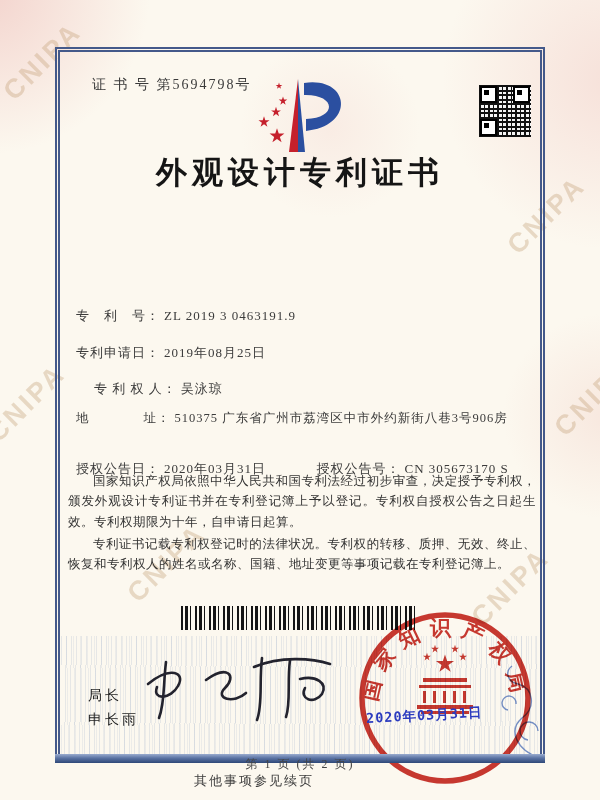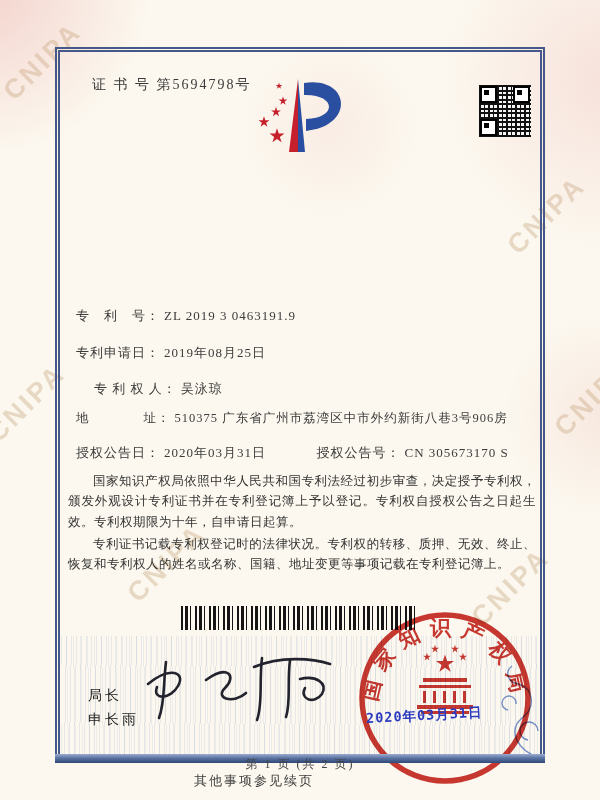--- a/index.html
+++ b/index.html
@@ -113,34 +113,35 @@
     <polygon points="52,5 43,78 52,78" fill="#c5202c"></polygon>
     <polygon points="52,5 52,78 59,78" fill="#2b4fa0"></polygon>
     <path d="M58,9 C104,2 110,52 60,57 L60,45 C92,44 90,20 58,21 Z" fill="#2b4fa0"></path>
     <use href="#star" transform="translate(33,12) scale(0.35)" fill="#c5202c"></use>
     <use href="#star" transform="translate(37,27) scale(0.45)" fill="#c5202c"></use>
     <use href="#star" transform="translate(30,38) scale(0.52)" fill="#c5202c"></use>
     <use href="#star" transform="translate(18,48) scale(0.58)" fill="#c5202c"></use>
     <use href="#star" transform="translate(31,62) scale(0.78)" fill="#c5202c"></use>
   </svg>
 
+  <div class="title">外观设计专利证书</div>
 
   <div class="row" style="top:307px;text-decoration:underline;">
     <span class="lab">专　利　号：</span><span class="val">ZL 2019 3 0463191.9</span>
   </div>
   <div class="row" style="top:344px;">
     <span class="lab">专利申请日：</span><span class="val">2019年08月25日</span>
   </div>
   <div class="row" style="top:380px;margin-left:18px;">
     <span class="lab">专 利 权 人：</span><span class="val">吴泳琼</span>
   </div>
   <div class="row" style="top:410px; font-size:12.5px;">
     <span class="lab">地　　　　址：</span><span class="val">510375 广东省广州市荔湾区中市外约新街八巷3号906房</span>
   </div>
-  <div class="row" style="top:444px;">
+  <div class="row" style="top:460px;">
     <span class="grant-pair"><span class="lab">授权公告日：</span><span class="val">2020年03月31日</span></span>
     <span class="grant-gap"></span>
     <span class="grant-pair"><span class="lab">授权公告号：</span><span class="val">CN 305673170 S</span></span>
   </div>
 
   <div class="paras">
     <p>国家知识产权局依照中华人民共和国专利法经过初步审查，决定授予专利权，颁发外观设计专利证书并在专利登记簿上予以登记。专利权自授权公告之日起生效。专利权期限为十年，自申请日起算。</p>
     <p>专利证书记载专利权登记时的法律状况。专利权的转移、质押、无效、终止、恢复和专利权人的姓名或名称、国籍、地址变更等事项记载在专利登记簿上。</p>
   </div>
 

